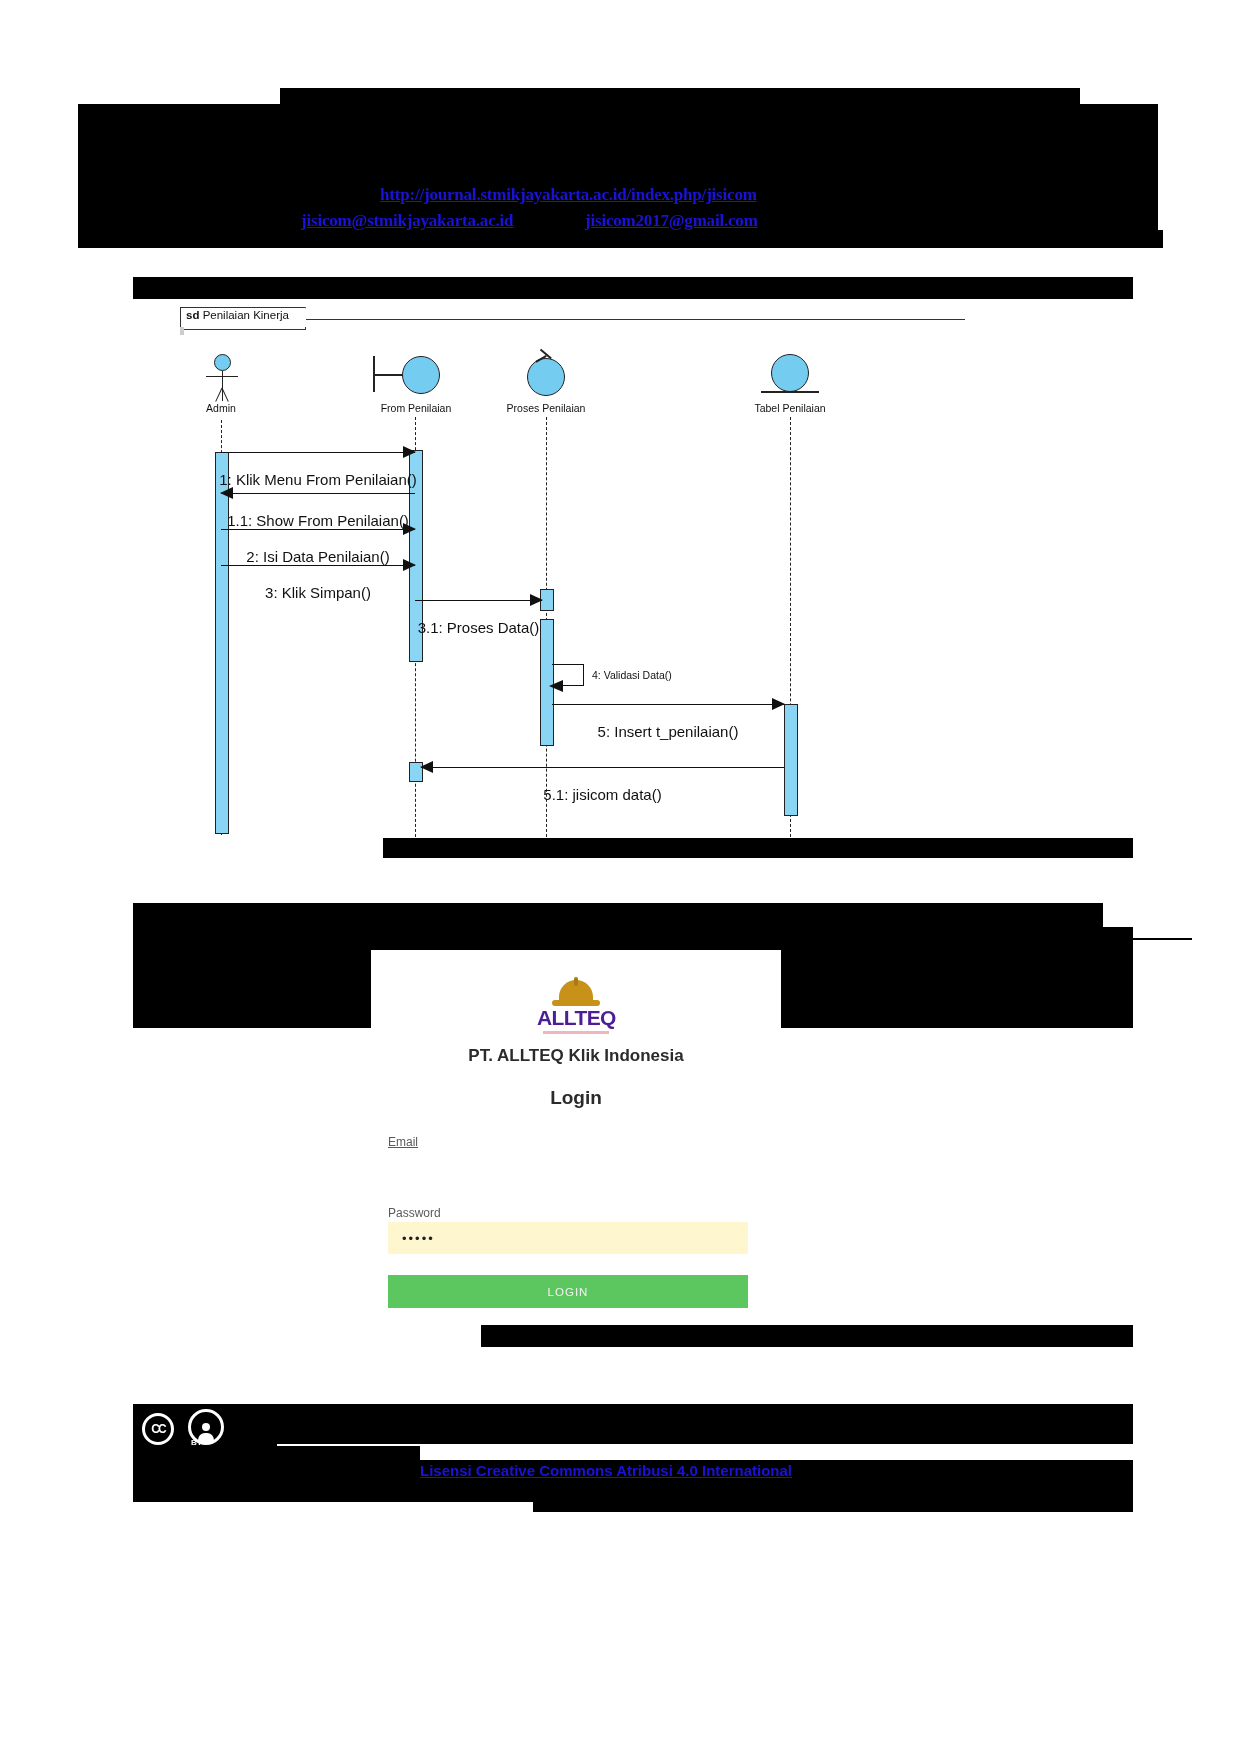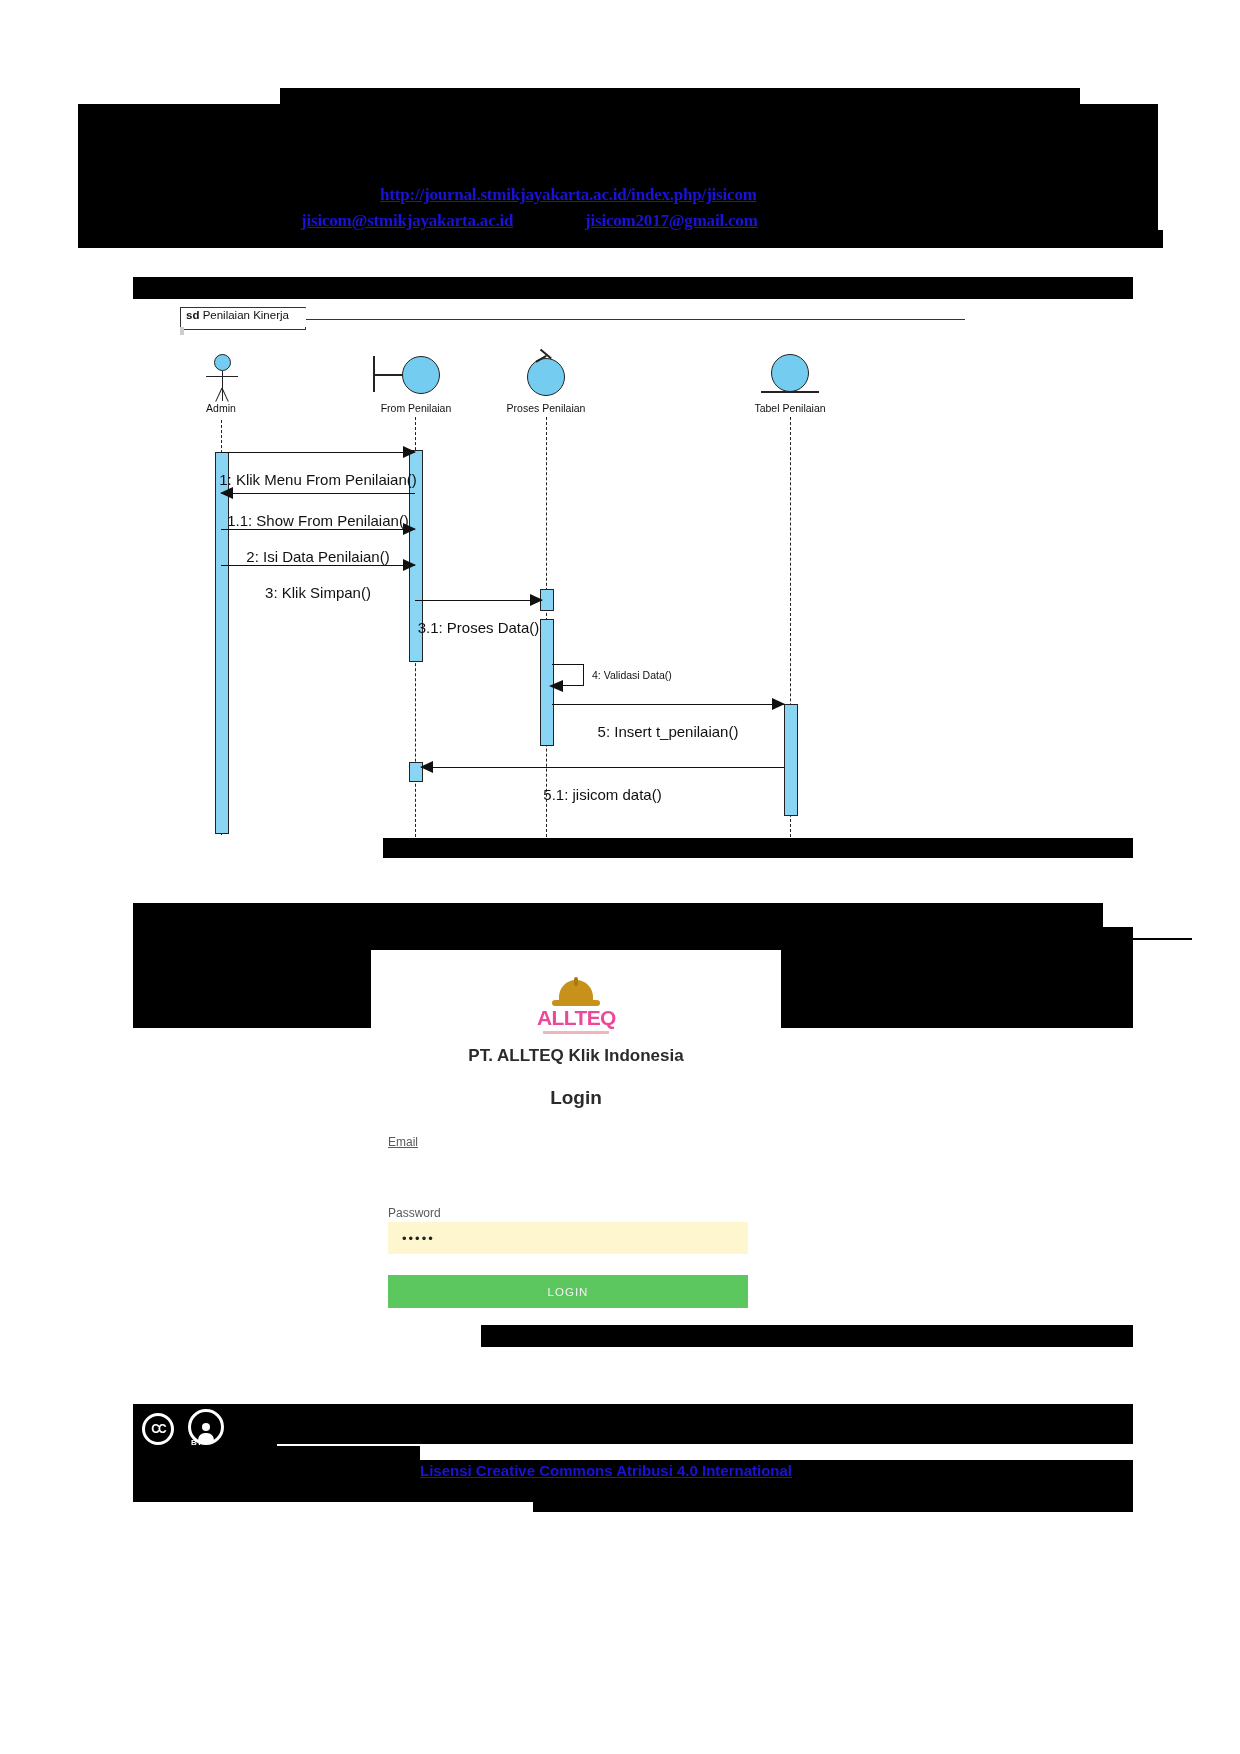--- a/index.html
+++ b/index.html
@@ -111,21 +111,21 @@
   #blk-b{position:absolute;left:133px;top:973px;width:238px;height:55px;background:#000;}
   #blk-c{position:absolute;left:481px;top:1325px;width:652px;height:22px;background:#000;}
 
   #logo-alteq{position:absolute;left:50%;transform:translateX(-50%);top:30px;width:78px;height:58px;}
   .helmet{position:absolute;left:22px;top:0px;width:34px;height:24px;background:#c8921a;
      border-radius:17px 17px 3px 3px;}
   .helmet::after{content:"";position:absolute;left:-7px;bottom:-2px;width:48px;height:6px;
      background:#c8921a;border-radius:3px;}
   .helmet .crest{position:absolute;left:15px;top:-3px;width:4px;height:9px;background:#a97a12;border-radius:2px;}
   #logo-alteq .word{position:absolute;left:0;right:0;top:26px;text-align:center;
-     font-weight:bold;font-size:21px;color:#ec4899;letter-spacing:-.6px;}
+     font-weight:bold;font-size:21px;color:#4c1d95;letter-spacing:-.6px;}
   #logo-alteq .bar{position:absolute;left:6px;right:6px;top:51px;height:3px;background:#f0b6c0;}
 
   #company{position:absolute;left:0;right:0;top:96px;text-align:center;font-weight:bold;
      font-size:17px;color:#2b2b2b;}
   #login-title{position:absolute;left:0;right:0;top:137px;text-align:center;font-weight:bold;
      font-size:19px;color:#2b2b2b;}
 
   .field-label{position:absolute;left:17px;font-size:12px;color:#5a5a5a;}
   .field-box{position:absolute;left:17px;width:360px;height:32px;background:#fdf6cf;
      border:none;display:flex;align-items:center;padding:0 14px;box-sizing:border-box;

